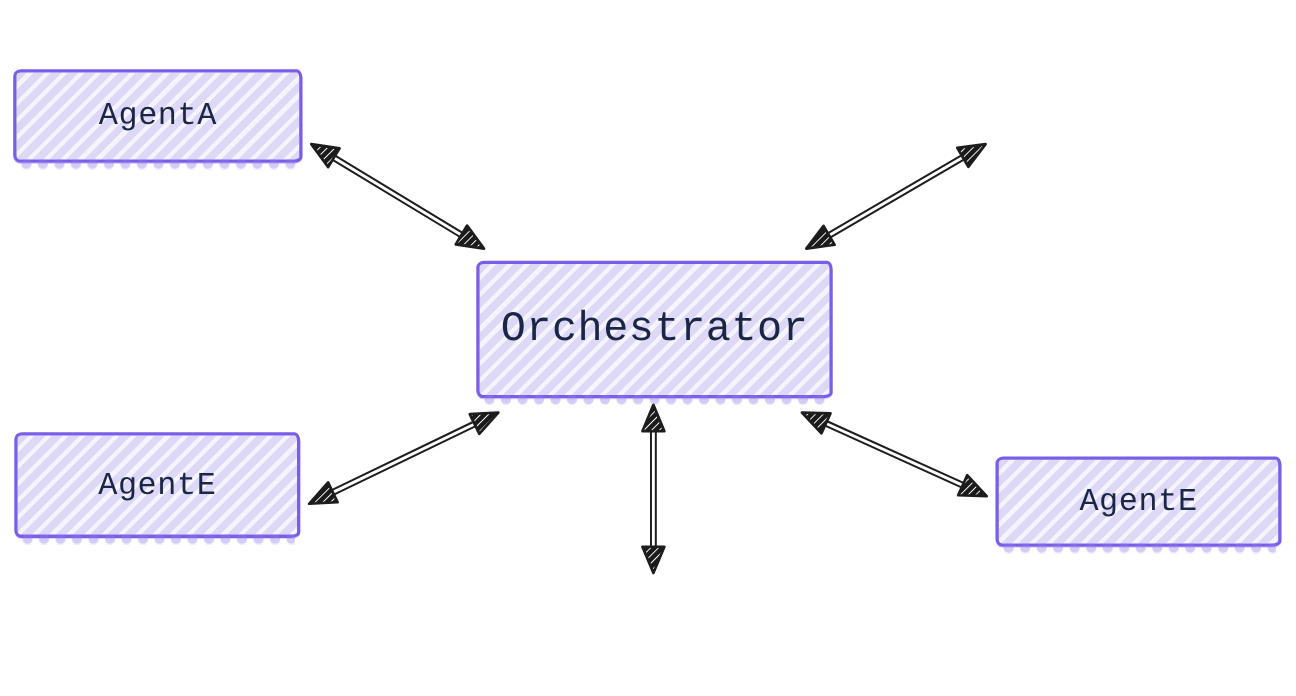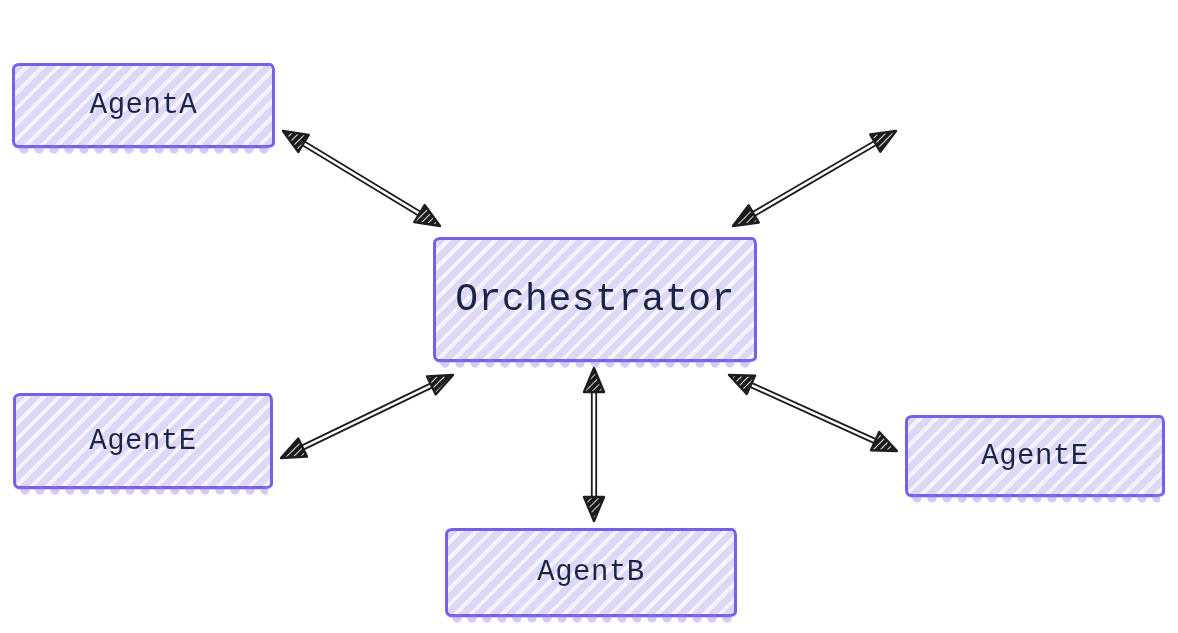--- a/index.html
+++ b/index.html
@@ -116,17 +116,14 @@
   </div>
 
   <div class="node node-agent-d">
     <span>AgentE</span>
   </div>
 
   <div class="node node-agent-e">
     <span>AgentE</span>
   </div>
 
-  <div class="node node-agent-b">
-    <span>AgentB</span>
-  </div>
 
 </div>
 
 </body></html>

